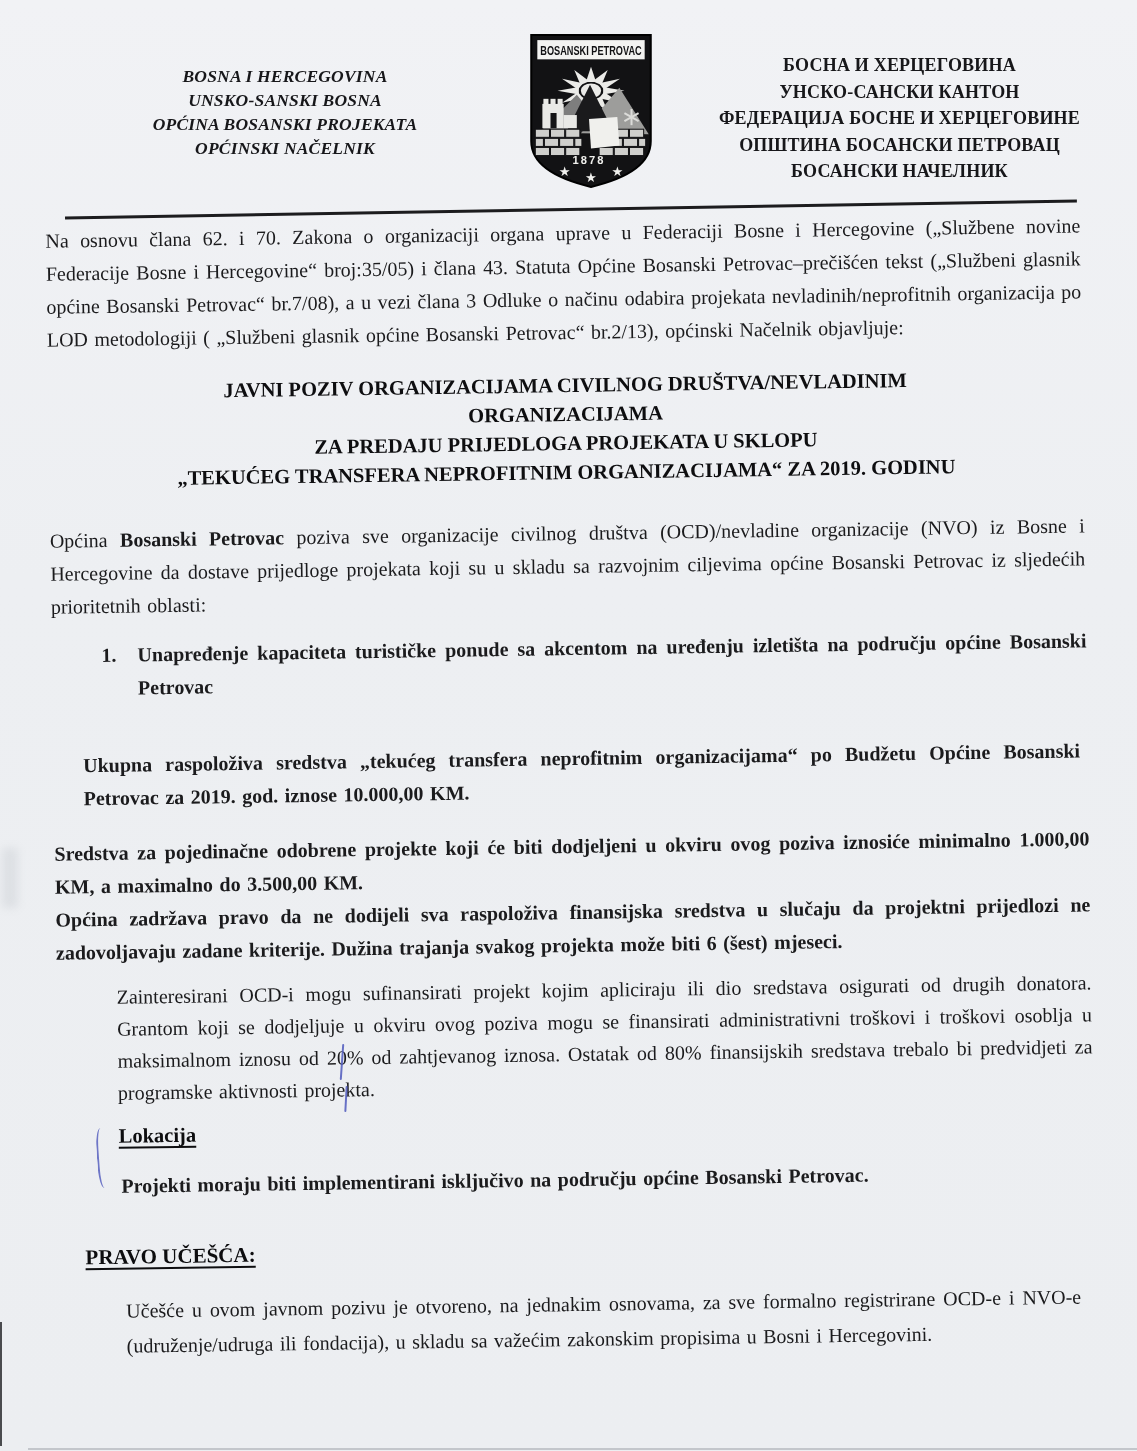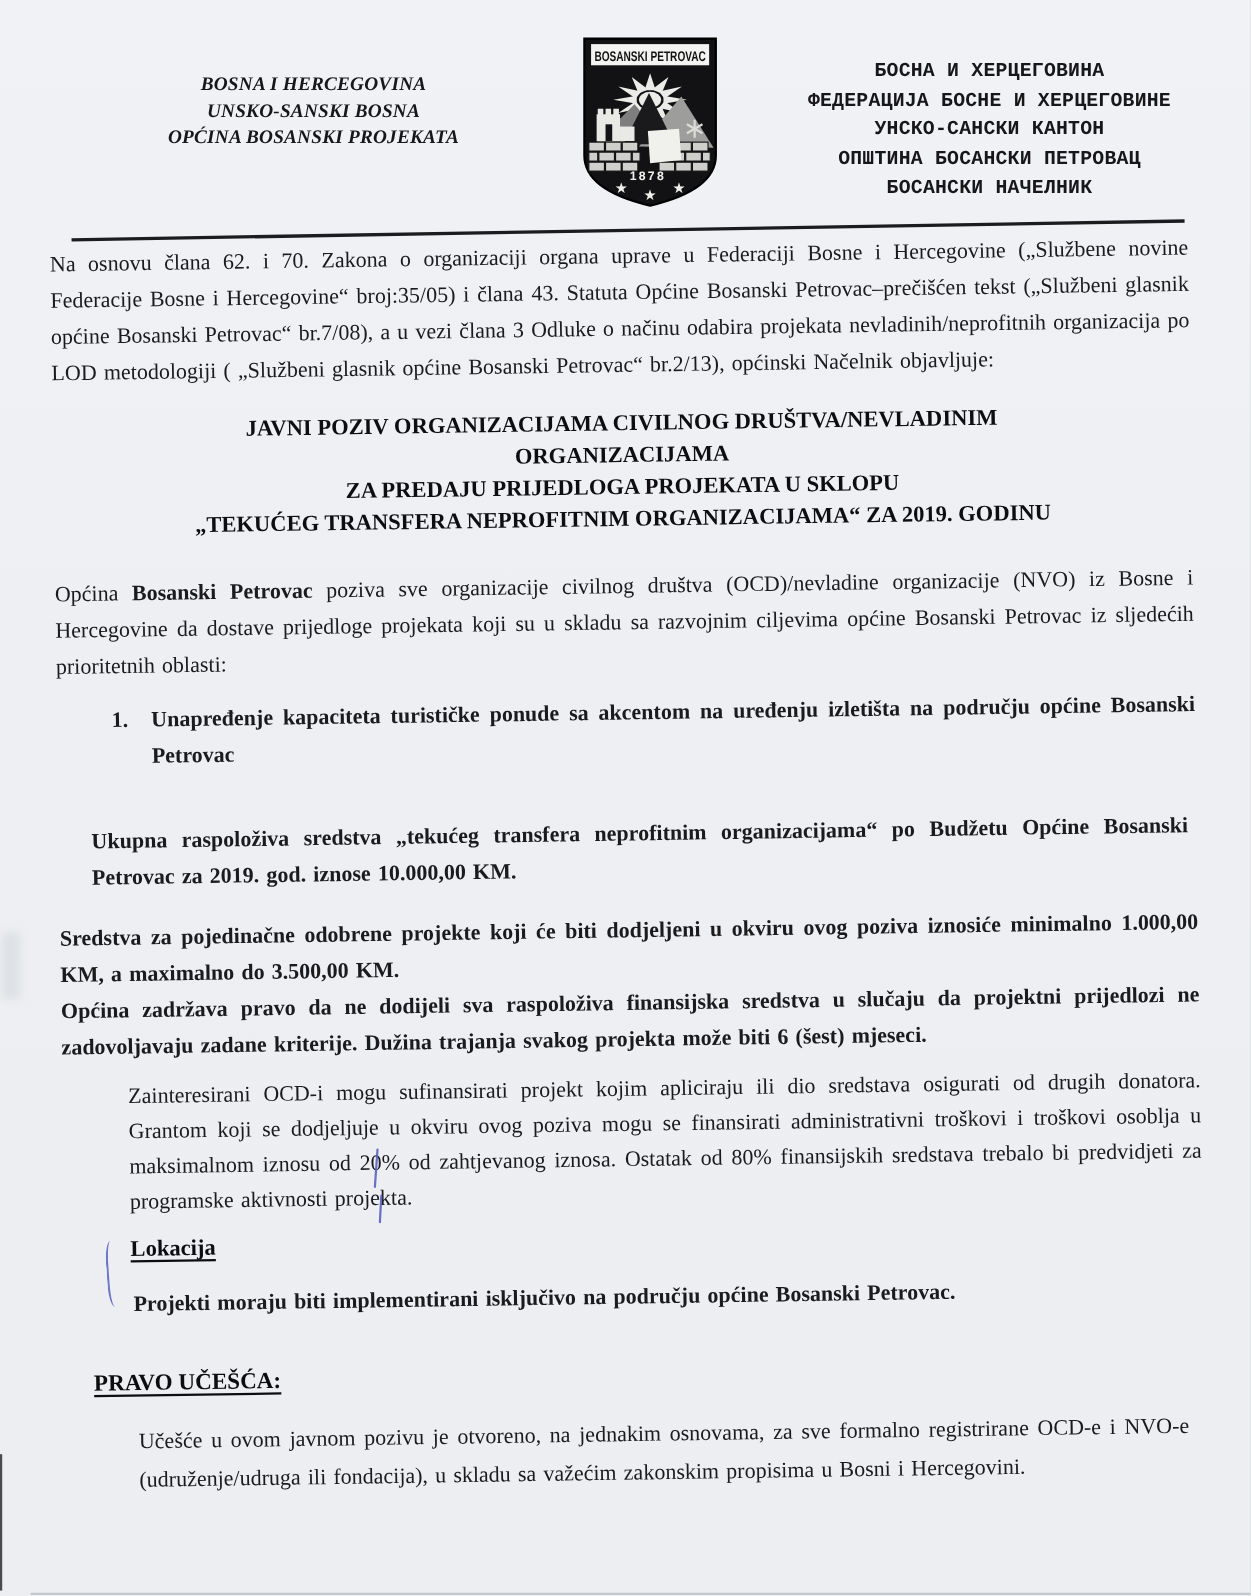--- a/index.html
+++ b/index.html
@@ -13,21 +13,21 @@
     font-family:"Liberation Serif", serif;
     color:#1b1b1d;
   }
   
   .header{
     display:flex;align-items:flex-start;justify-content:space-between;
     padding:30px 10px 0 60px;
   }
   .hblock{font-weight:bold;text-align:center;color:#17171a;}
   .hblock.left{width:450px;font-size:17.5px;line-height:24px;padding-top:34px;letter-spacing:.2px;font-style:italic;}
-  .hblock.right{width:455px;font-size:18px;line-height:26.5px;padding-top:22px;letter-spacing:.2px;font-family:Liberation Mono, monospace;}
+  .hblock.right{width:455px;font-size:18px;line-height:26.5px;padding-top:22px;letter-spacing:.2px;}
   .emblem-wrap{width:150px;display:flex;justify-content:center;padding-top:2px;}
   
   .tilt{
     transform:rotate(-0.85deg);
     transform-origin:30px 0;
     padding:0 57px 0 45px;
     margin-top:24px;
   }
   .rule{height:3px;background:#1c1c1e;width:1012px;margin-left:20px;transform:rotate(-0.12deg);}
   .p{font-size:20px;line-height:33px;text-align:justify;margin:0;word-spacing:1.5px;}
@@ -62,20 +62,21 @@
 </head>
 <body>
 
 <div class="page">
 
   <header class="header">
     <div class="hblock left">
       <div>BOSNA I HERCEGOVINA</div>
       <div>UNSKO-SANSKI BOSNA</div>
       <div>OPĆINA BOSANSKI PROJEKATA</div>
+      <div>OPĆINSKI NAČELNIK</div>
     </div>
 
     <div class="emblem-wrap">
       <svg width="130" height="160" viewBox="0 0 128 158">
         <path d="M5 3 H123 V108 Q123 139 64 153 Q5 139 5 108 Z" fill="#121214" stroke="#000" stroke-width="2"></path>
         <rect x="11" y="8" width="106" height="19" fill="#f3f3f1"></rect>
         <text x="64" y="23" text-anchor="middle" font-family="Liberation Sans, sans-serif" font-size="12.5" font-weight="bold" fill="#121214" textLength="100" lengthAdjust="spacingAndGlyphs">BOSANSKI PETROVAC</text>
 
         <g transform="translate(64,58) scale(1,0.72)" fill="#ebebe8">
           <circle r="10"></circle>
@@ -144,22 +145,22 @@
         <g font-family="DejaVu Sans, sans-serif" font-size="13" fill="#f0f0ed" text-anchor="middle">
           <text x="38" y="142">★</text>
           <text x="64" y="148">★</text>
           <text x="90" y="142">★</text>
         </g>
       </svg>
     </div>
 
     <div class="hblock right">
       <div>БОСНА И ХЕРЦЕГОВИНА</div>
+      <div>УНСКО-САНСКИ КАНТОН</div>
       <div>ФЕДЕРАЦИЈА БОСНЕ И ХЕРЦЕГОВИНЕ</div>
-      <div>УНСКО-САНСКИ КАНТОН</div>
       <div>ОПШТИНА БОСАНСКИ ПЕТРОВАЦ</div>
       <div>БОСАНСКИ НАЧЕЛНИК</div>
     </div>
   </header>
 
   <div class="tilt">
     <div class="rule"></div>
 
     <p class="p intro">Na osnovu člana  62. i 70. Zakona o organizaciji organa uprave u Federaciji Bosne i Hercegovine („Službene novine Federacije Bosne i Hercegovine“ broj:35/05) i člana 43. Statuta Općine Bosanski Petrovac–prečišćen tekst („Službeni glasnik općine Bosanski Petrovac“ br.7/08), a u vezi člana 3 Odluke o načinu odabira projekata nevladinih/neprofitnih organizacija po LOD metodologiji ( „Službeni glasnik općine Bosanski Petrovac“ br.2/13), općinski Načelnik objavljuje:</p>
 

